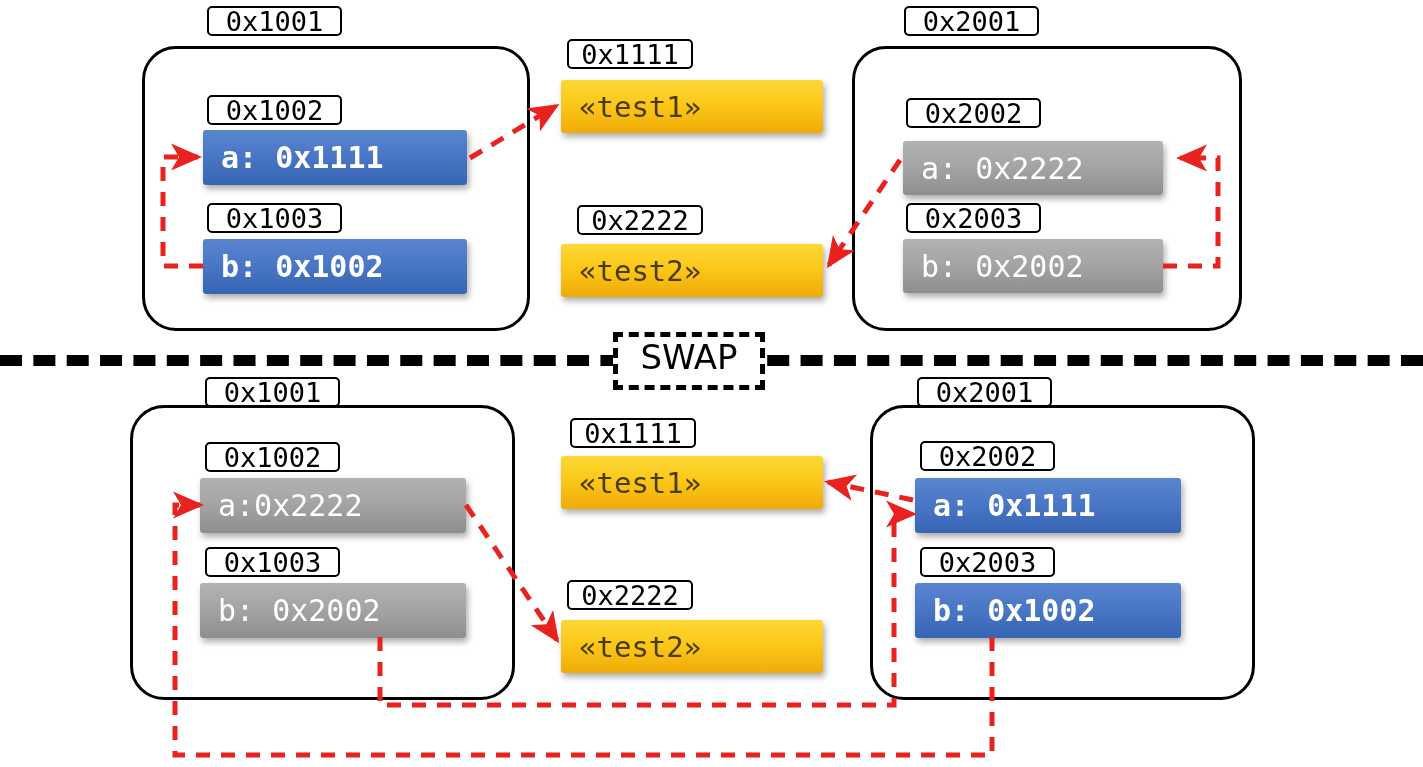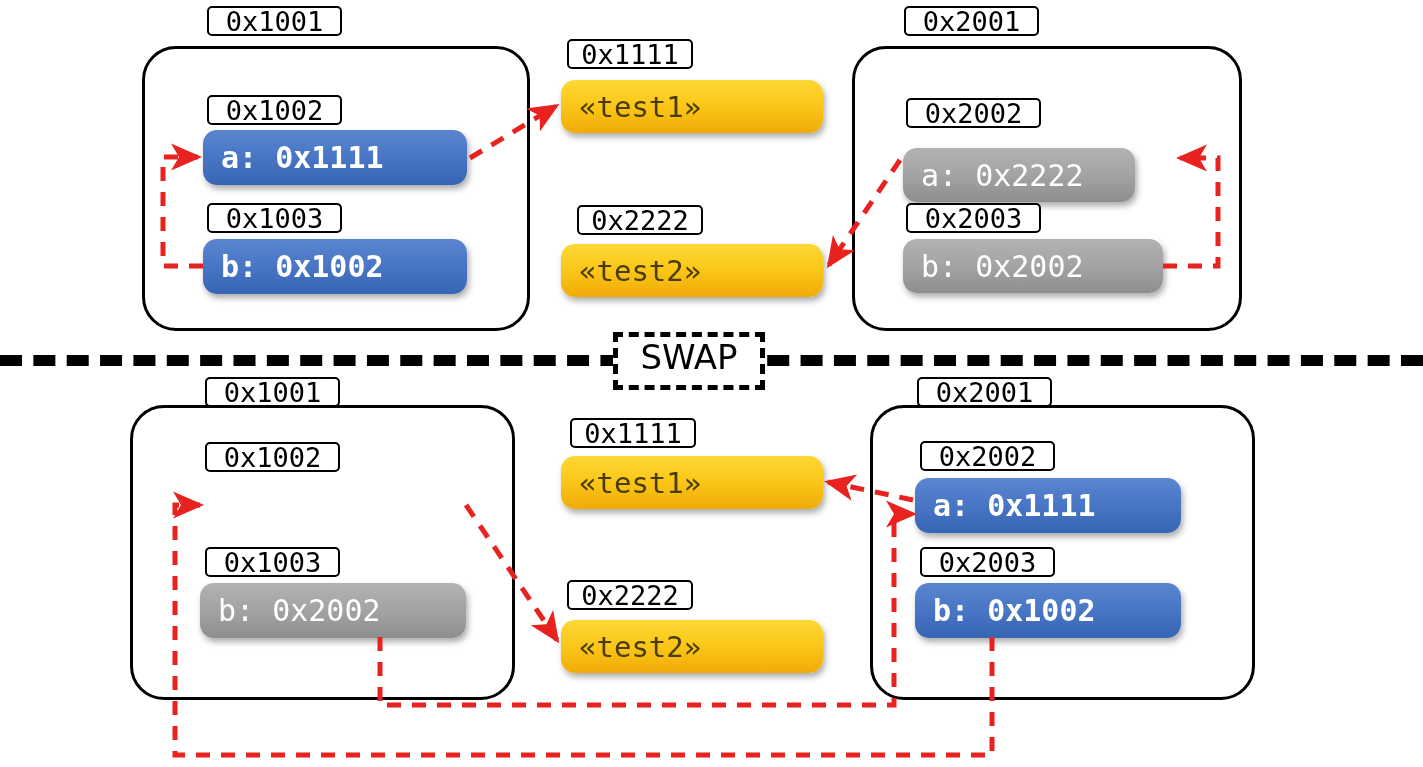--- a/index.html
+++ b/index.html
@@ -16,21 +16,21 @@
   
   .addr{
     position:absolute;border:2.5px solid #000;border-radius:5px;background:#fff;
     display:flex;align-items:center;justify-content:center;
     font-size:27px;color:#000;letter-spacing:0px;box-sizing:border-box;
     font-family:"DejaVu Sans Mono","Liberation Mono",monospace;
     z-index:6;
   }
   
   .chip{
-    position:absolute;border-radius:14px;box-sizing:border-box;
+    position:absolute;border-radius:3px;box-sizing:border-box;
     display:flex;align-items:center;
     font-size:30px;color:#ffffff;
     padding-left:18px;
     box-shadow:2px 4px 6px rgba(0,0,0,0.33);
     font-family:"DejaVu Sans Mono","Liberation Mono",monospace;
     z-index:5;
     white-space:pre;
   }
   .chip.blue{background:linear-gradient(180deg,#5a86cf 0%,#4a77c6 45%,#3665b4 100%);font-weight:bold;}
   .chip.gray{background:linear-gradient(180deg,#b2b2b2 0%,#a5a5a5 45%,#8e8e8e 100%);}
@@ -111,35 +111,36 @@
   <div class="chip yellow" style="left:561px;top:80px;width:262px;height:53px;">«test1»</div>
 
   <div class="addr" style="left:577px;top:205px;width:126px;height:30px;">0x2222</div>
   <div class="chip yellow" style="left:561px;top:244px;width:262px;height:53px;">«test2»</div>
 
   <div class="panel" style="left:852px;top:46px;width:390px;height:285px;"></div>
 
   <div class="addr" style="left:904px;top:6px;width:135px;height:30px;">0x2001</div>
 
   <div class="addr" style="left:906px;top:98px;width:135px;height:30px;">0x2002</div>
-  <div class="chip gray" style="left:903px;top:148px;width:232px;height:54px;">a: 0x2222</div>
+  <div class="chip gray" style="left:903px;top:141px;width:260px;height:54px;">a: 0x2222</div>
 
   <div class="addr" style="left:906px;top:203px;width:135px;height:30px;">0x2003</div>
   <div class="chip gray" style="left:903px;top:239px;width:260px;height:54px;">b: 0x2002</div>
 
   <div class="divider" style="top:355px;"></div>
   <div class="swapbox" style="left:613px;top:332px;width:152px;height:58px;">
     <span>SWAP</span>
   </div>
 
   <div class="panel" style="left:130px;top:405px;width:385px;height:295px;"></div>
 
   <div class="addr" style="left:205px;top:377px;width:135px;height:30px;">0x1001</div>
 
   <div class="addr" style="left:205px;top:442px;width:135px;height:30px;">0x1002</div>
+  <div class="chip gray" style="left:200px;top:478px;width:266px;height:55px;">a:0x2222</div>
 
   <div class="addr" style="left:205px;top:547px;width:135px;height:30px;">0x1003</div>
   <div class="chip gray" style="left:200px;top:583px;width:266px;height:55px;">b: 0x2002</div>
 
   <div class="addr" style="left:570px;top:418px;width:126px;height:30px;">0x1111</div>
   <div class="chip yellow" style="left:561px;top:456px;width:262px;height:53px;">«test1»</div>
 
   <div class="addr" style="left:567px;top:580px;width:126px;height:30px;">0x2222</div>
   <div class="chip yellow" style="left:561px;top:620px;width:262px;height:53px;">«test2»</div>
 

